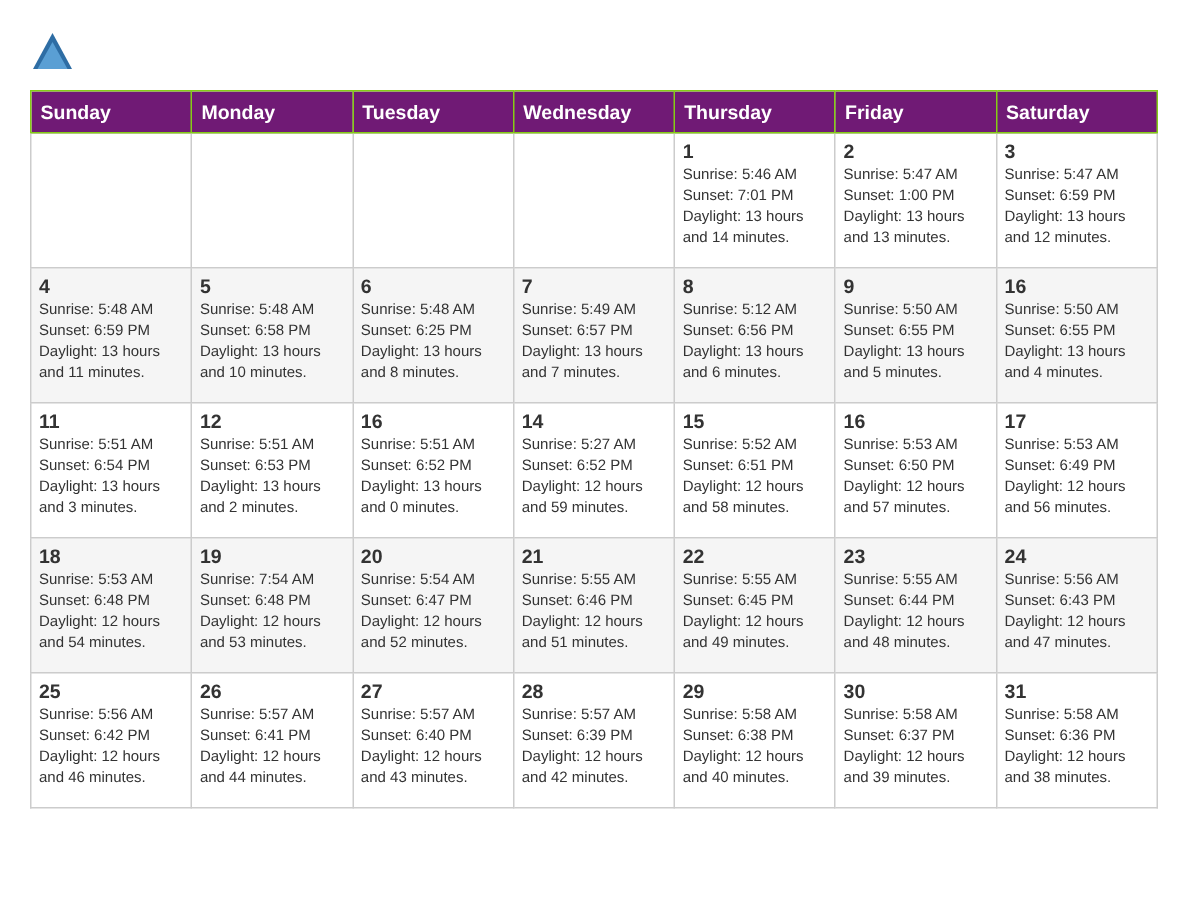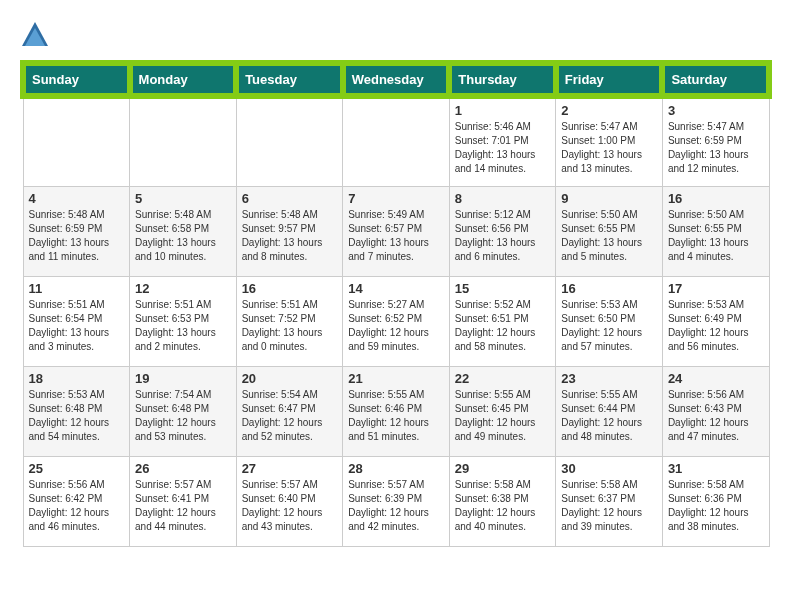--- a/index.html
+++ b/index.html
@@ -51,26 +51,26 @@
     .subtitle {
       font-size: 16px;
       color: #555;
     }
     table {
       width: 100%;
       border-collapse: collapse;
       table-layout: fixed;
     }
     thead tr th {
-      background-color: #0f766e;
+      background-color: #701a75;
       color: #fff;
       text-align: left;
       padding: 6px 6px;
       font-size: 13px;
-      border: 6px solid #84cc16;
+      border: 1px solid #84cc16;
     }
     tbody tr td {
       border: 1px solid #ccc;
       vertical-align: top;
       padding: 4px 5px;
       height: 90px;
       background: #fff;
     }
     tbody tr:nth-child(even) td {
       background: #f5f5f5;
@@ -162,21 +162,21 @@
         <td>
           <span class="day-number">5</span>
           <div class="day-info">Sunrise: 5:48 AM
 Sunset: 6:58 PM
 Daylight: 13 hours
 and 10 minutes.</div>
         </td>
         <td>
           <span class="day-number">6</span>
           <div class="day-info">Sunrise: 5:48 AM
-Sunset: 9:57 PM
+Sunset: 6:25 PM
 Daylight: 13 hours
 and 8 minutes.</div>
         </td>
         <td>
           <span class="day-number">7</span>
           <div class="day-info">Sunrise: 5:49 AM
 Sunset: 6:57 PM
 Daylight: 13 hours
 and 7 minutes.</div>
         </td>
@@ -213,21 +213,21 @@
         <td>
           <span class="day-number">12</span>
           <div class="day-info">Sunrise: 5:51 AM
 Sunset: 6:53 PM
 Daylight: 13 hours
 and 2 minutes.</div>
         </td>
         <td>
           <span class="day-number">16</span>
           <div class="day-info">Sunrise: 5:51 AM
-Sunset: 7:52 PM
+Sunset: 6:52 PM
 Daylight: 13 hours
 and 0 minutes.</div>
         </td>
         <td>
           <span class="day-number">14</span>
           <div class="day-info">Sunrise: 5:27 AM
 Sunset: 6:52 PM
 Daylight: 12 hours
 and 59 minutes.</div>
         </td>

